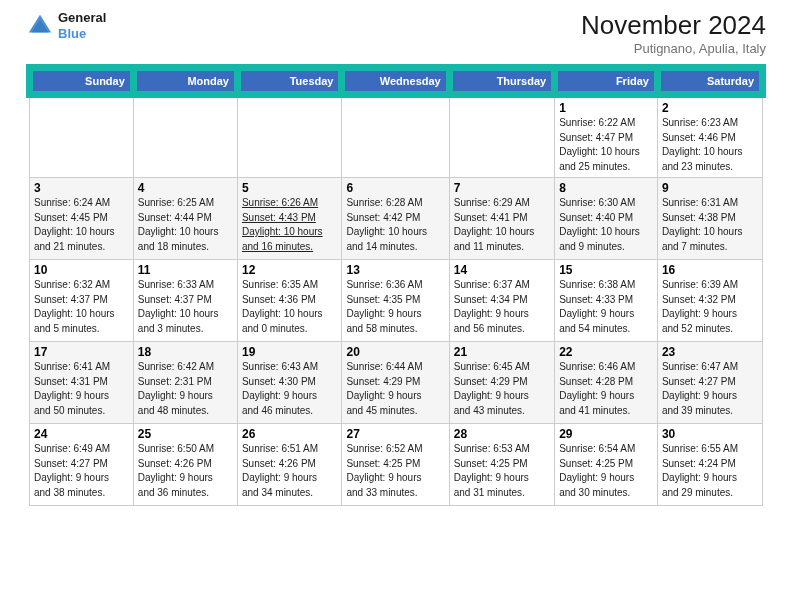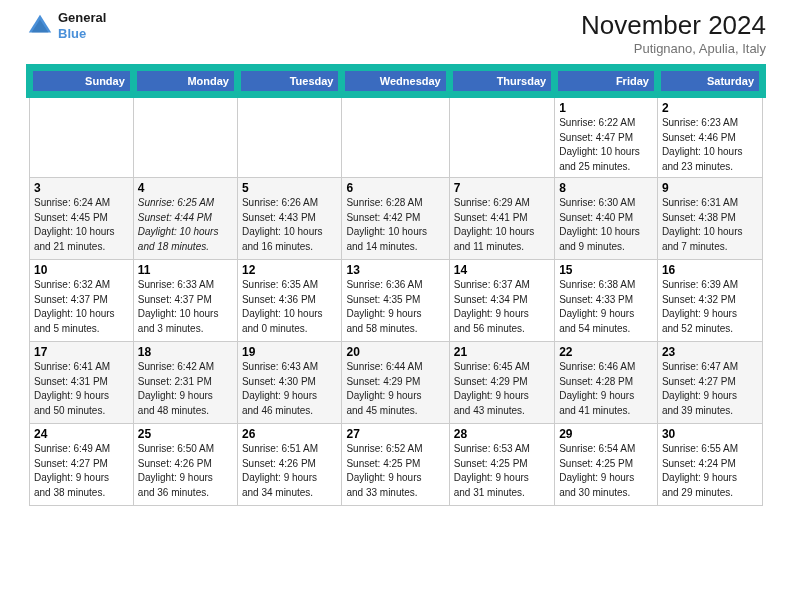--- a/index.html
+++ b/index.html
@@ -147,28 +147,28 @@
         <tr>
           <td>
             <span class="day-number">3</span>
             <div class="day-info" style="white-space: pre-line;">Sunrise: 6:24 AM
 Sunset: 4:45 PM
 Daylight: 10 hours
 and 21 minutes.</div>
           </td>
           <td>
             <span class="day-number">4</span>
-            <div class="day-info" style="white-space: pre-line; font-style: italic;">Sunrise: 6:25 AM
+            <div class="day-info" style="white-space: pre-line;">Sunrise: 6:25 AM
 Sunset: 4:44 PM
 Daylight: 10 hours
 and 18 minutes.</div>
           </td>
           <td>
             <span class="day-number">5</span>
-            <div class="day-info" style="white-space: pre-line;">Sunrise: 6:26 AM
+            <div class="day-info" style="white-space: pre-line; text-decoration: underline;">Sunrise: 6:26 AM
 Sunset: 4:43 PM
 Daylight: 10 hours
 and 16 minutes.</div>
           </td>
           <td>
             <span class="day-number">6</span>
             <div class="day-info" style="white-space: pre-line;">Sunrise: 6:28 AM
 Sunset: 4:42 PM
 Daylight: 10 hours
 and 14 minutes.</div>

